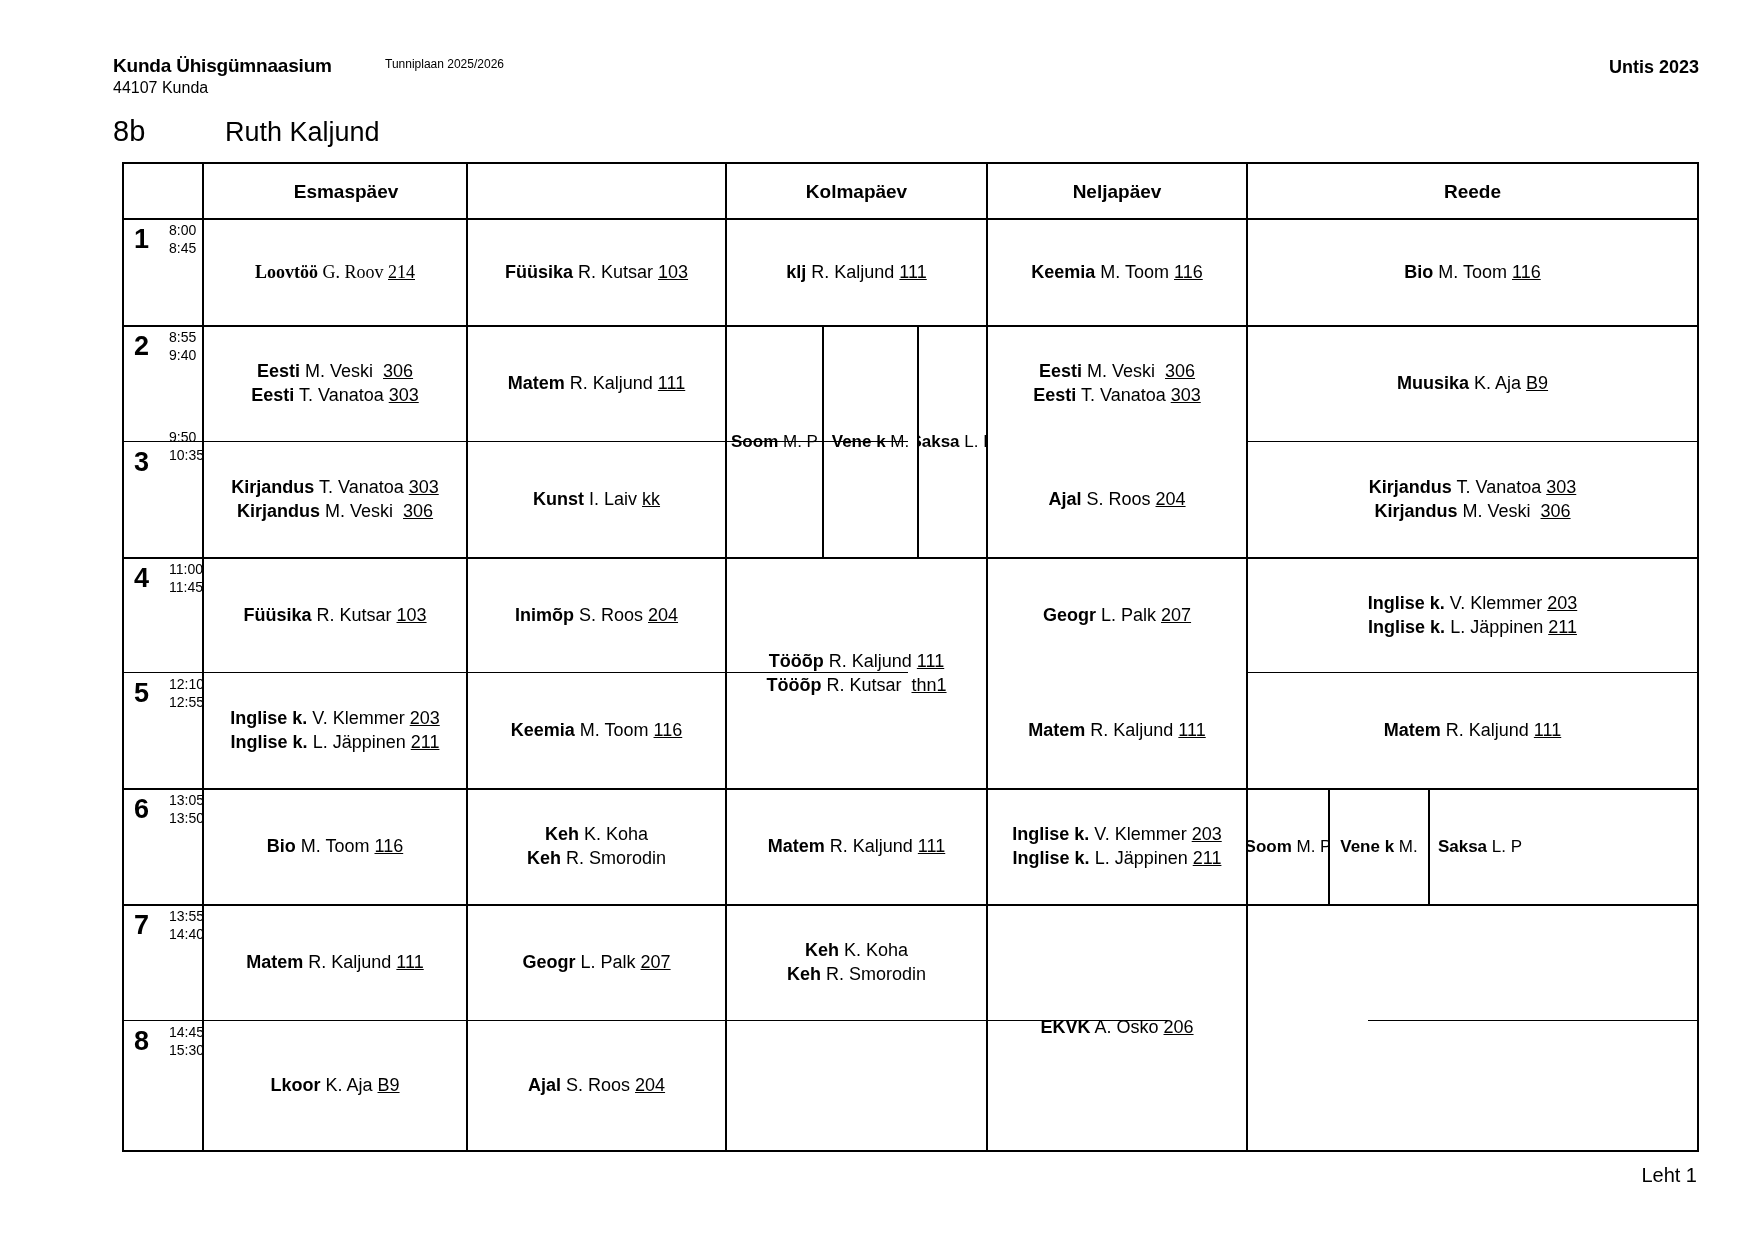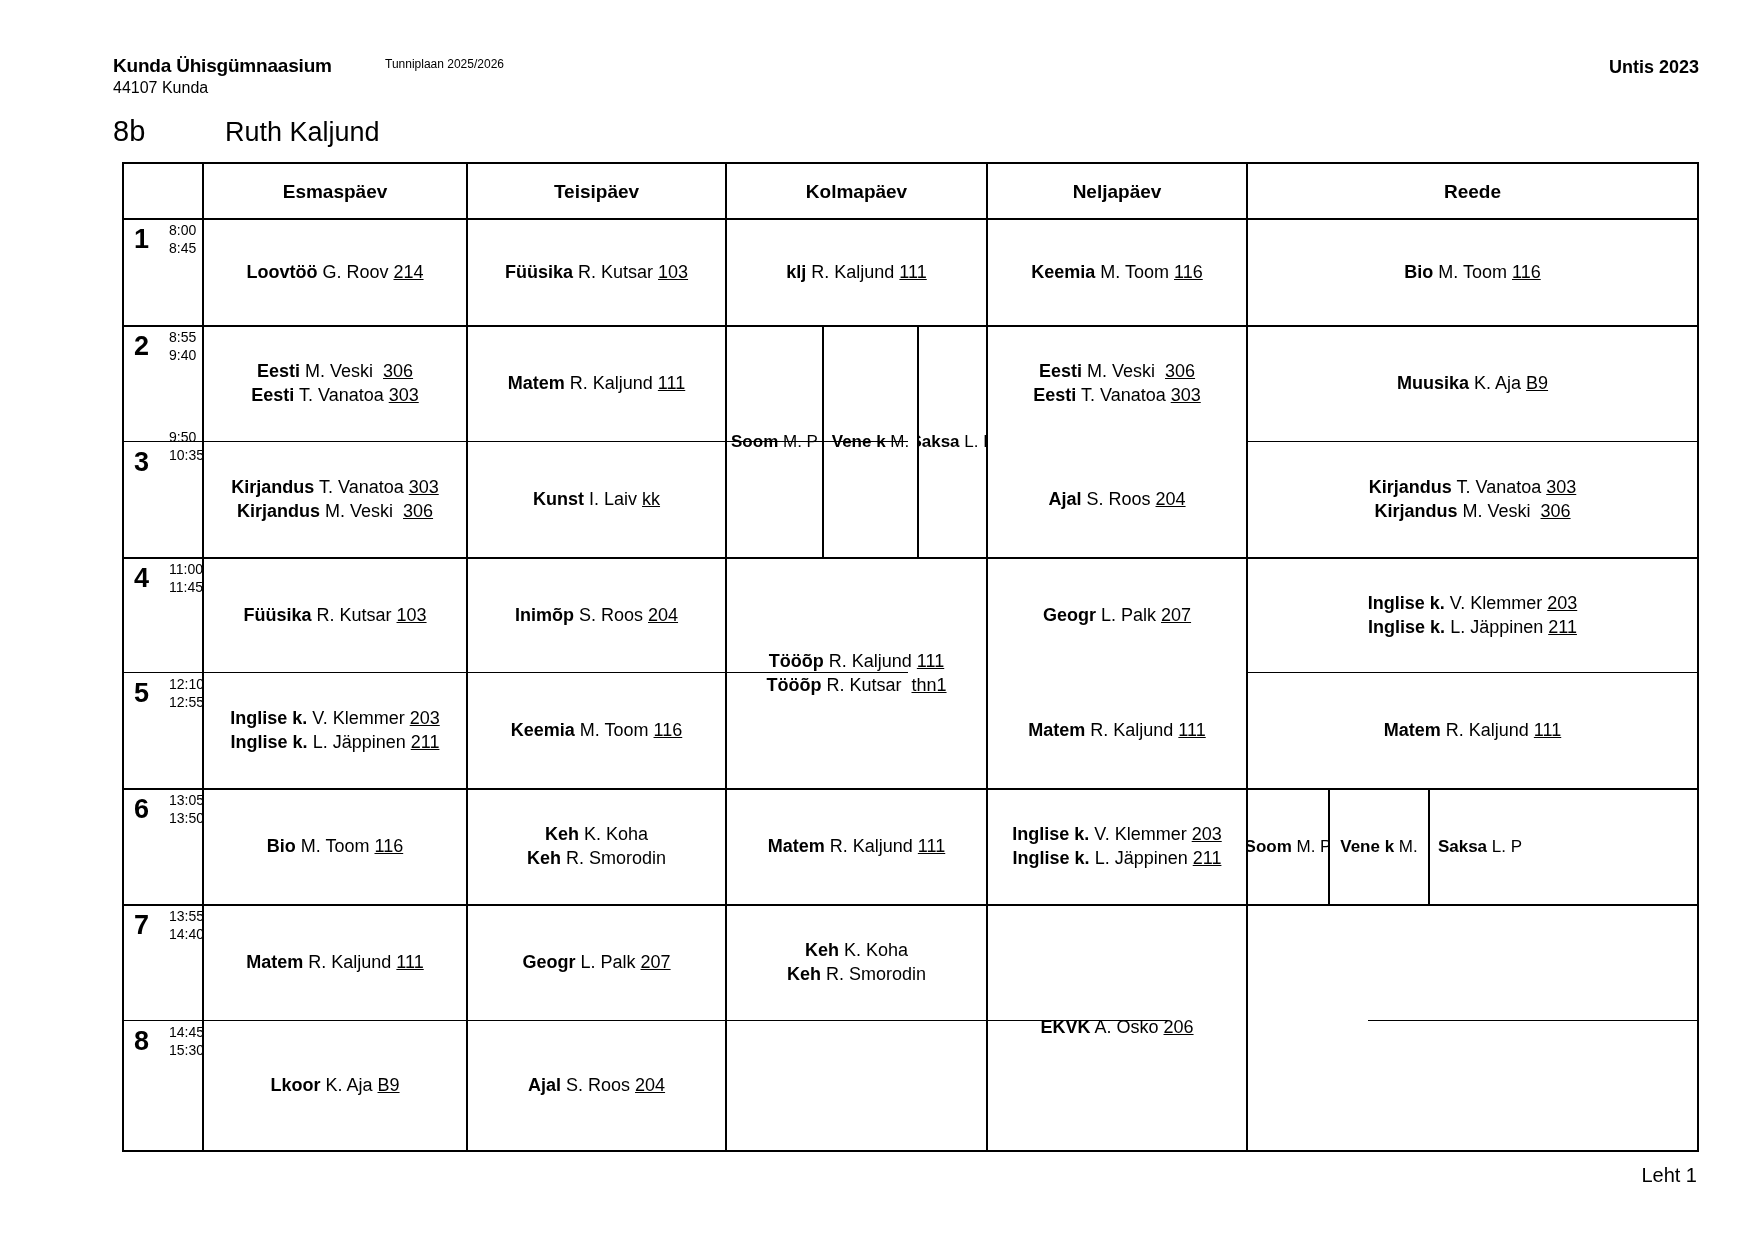--- a/index.html
+++ b/index.html
@@ -173,22 +173,21 @@
     <div class="hline thick" style="top:393px; width:1573px;"></div>
 
     <div class="hline" style="top:508px; width:784px;"></div>
     <div class="hline" style="top:508px; left:1122px; width:451px;"></div>
     <div class="hline thick" style="top:624px; width:1573px;"></div>
     <div class="hline thick" style="top:740px; width:1573px;"></div>
 
     <div class="hline" style="top:856px; width:1044px;"></div>
     <div class="hline" style="top:856px; left:1244px; width:329px;"></div>
 
-    <div class="cell dayhead" style="left:80px;  top:2px;   width:262px; height:52px;">Esmaspäev</div>
-    <div class="cell dayhead" style="left:344px; top:2px;   width:257px; height:52px;">Teisipäev</div>
+    <div class="cell dayhead" style="left:91px;  top:2px;   width:262px; height:52px;">Esmaspäev</div>
     <div class="cell dayhead" style="left:603px; top:2px;   width:259px; height:52px;">Kolmapäev</div>
     <div class="cell dayhead" style="left:864px; top:2px;   width:258px; height:52px;">Neljapäev</div>
     <div class="cell dayhead" style="left:1124px;top:2px;   width:449px; height:52px;">Reede</div>
 
     <div class="pnum" style="left:10px; top:62px;">1</div>
     <div class="ptime" style="left:45px; top:58px;"><span>8:00</span><br><span>8:45</span></div>
 
     <div class="pnum" style="left:10px; top:169px;">2</div>
     <div class="ptime" style="left:45px; top:165px;"><span>8:55</span><br><span>9:40</span></div>
 
@@ -203,21 +202,21 @@
 
     <div class="pnum" style="left:10px; top:632px;">6</div>
     <div class="ptime" style="left:45px; top:628px;"><span>13:05</span><br><span>13:50</span></div>
 
     <div class="pnum" style="left:10px; top:748px;">7</div>
     <div class="ptime" style="left:45px; top:744px;"><span>13:55</span><br><span>14:40</span></div>
 
     <div class="pnum" style="left:10px; top:864px;">8</div>
     <div class="ptime" style="left:45px; top:860px;"><span>14:45</span><br><span>15:30</span></div>
 
-    <div class="cell" style="left:80px;  top:56px; width:262px; height:105px;">
+    <div class="cell" style="left:80px;  top:56px; width:262px; height:105px;font-family:Liberation Serif, serif;">
       <div class="lesson-line"><b>Loovtöö</b> <span>G. Roov</span> <span class="room">214</span></div>
     </div>
     <div class="cell" style="left:344px; top:56px; width:257px; height:105px;">
       <div class="lesson-line"><b>Füüsika</b> <span>R. Kutsar</span> <span class="room">103</span></div>
     </div>
     <div class="cell" style="left:603px; top:56px; width:259px; height:105px;">
       <div class="lesson-line"><b>klj</b> <span>R. Kaljund</span> <span class="room">111</span></div>
     </div>
     <div class="cell" style="left:864px; top:56px; width:258px; height:105px;">
       <div class="lesson-line"><b>Keemia</b> <span>M. Toom</span> <span class="room">116</span></div>

